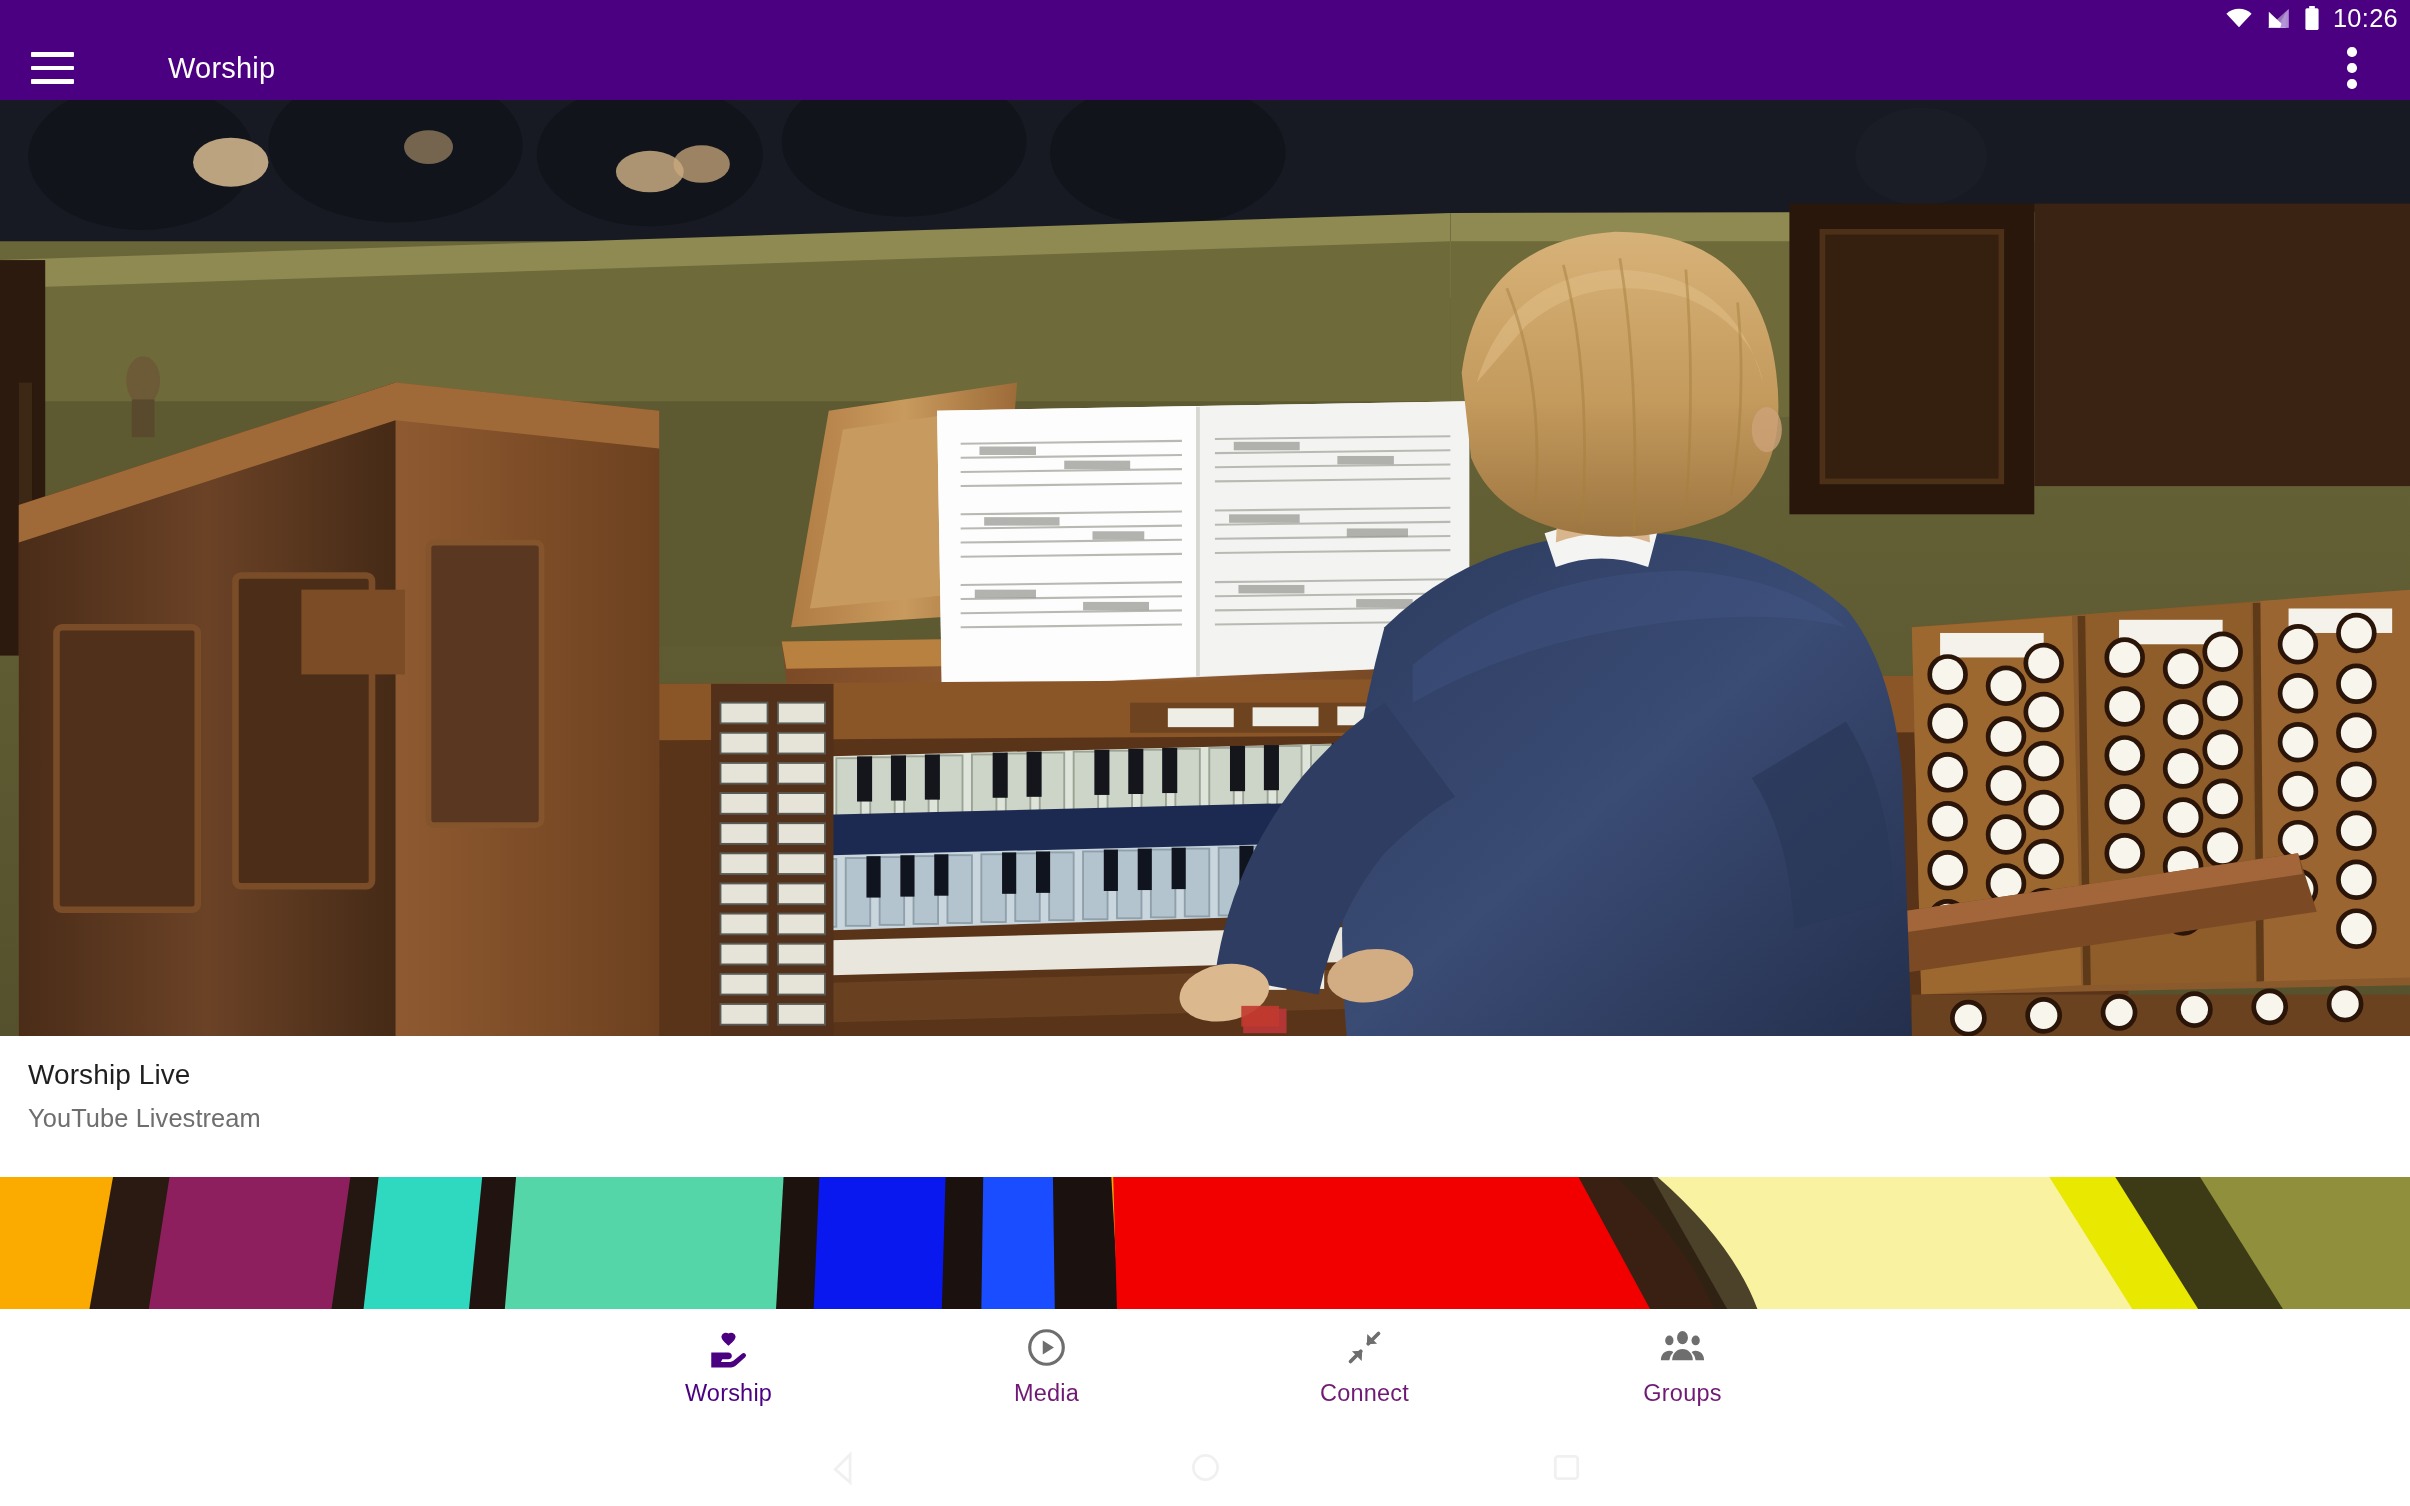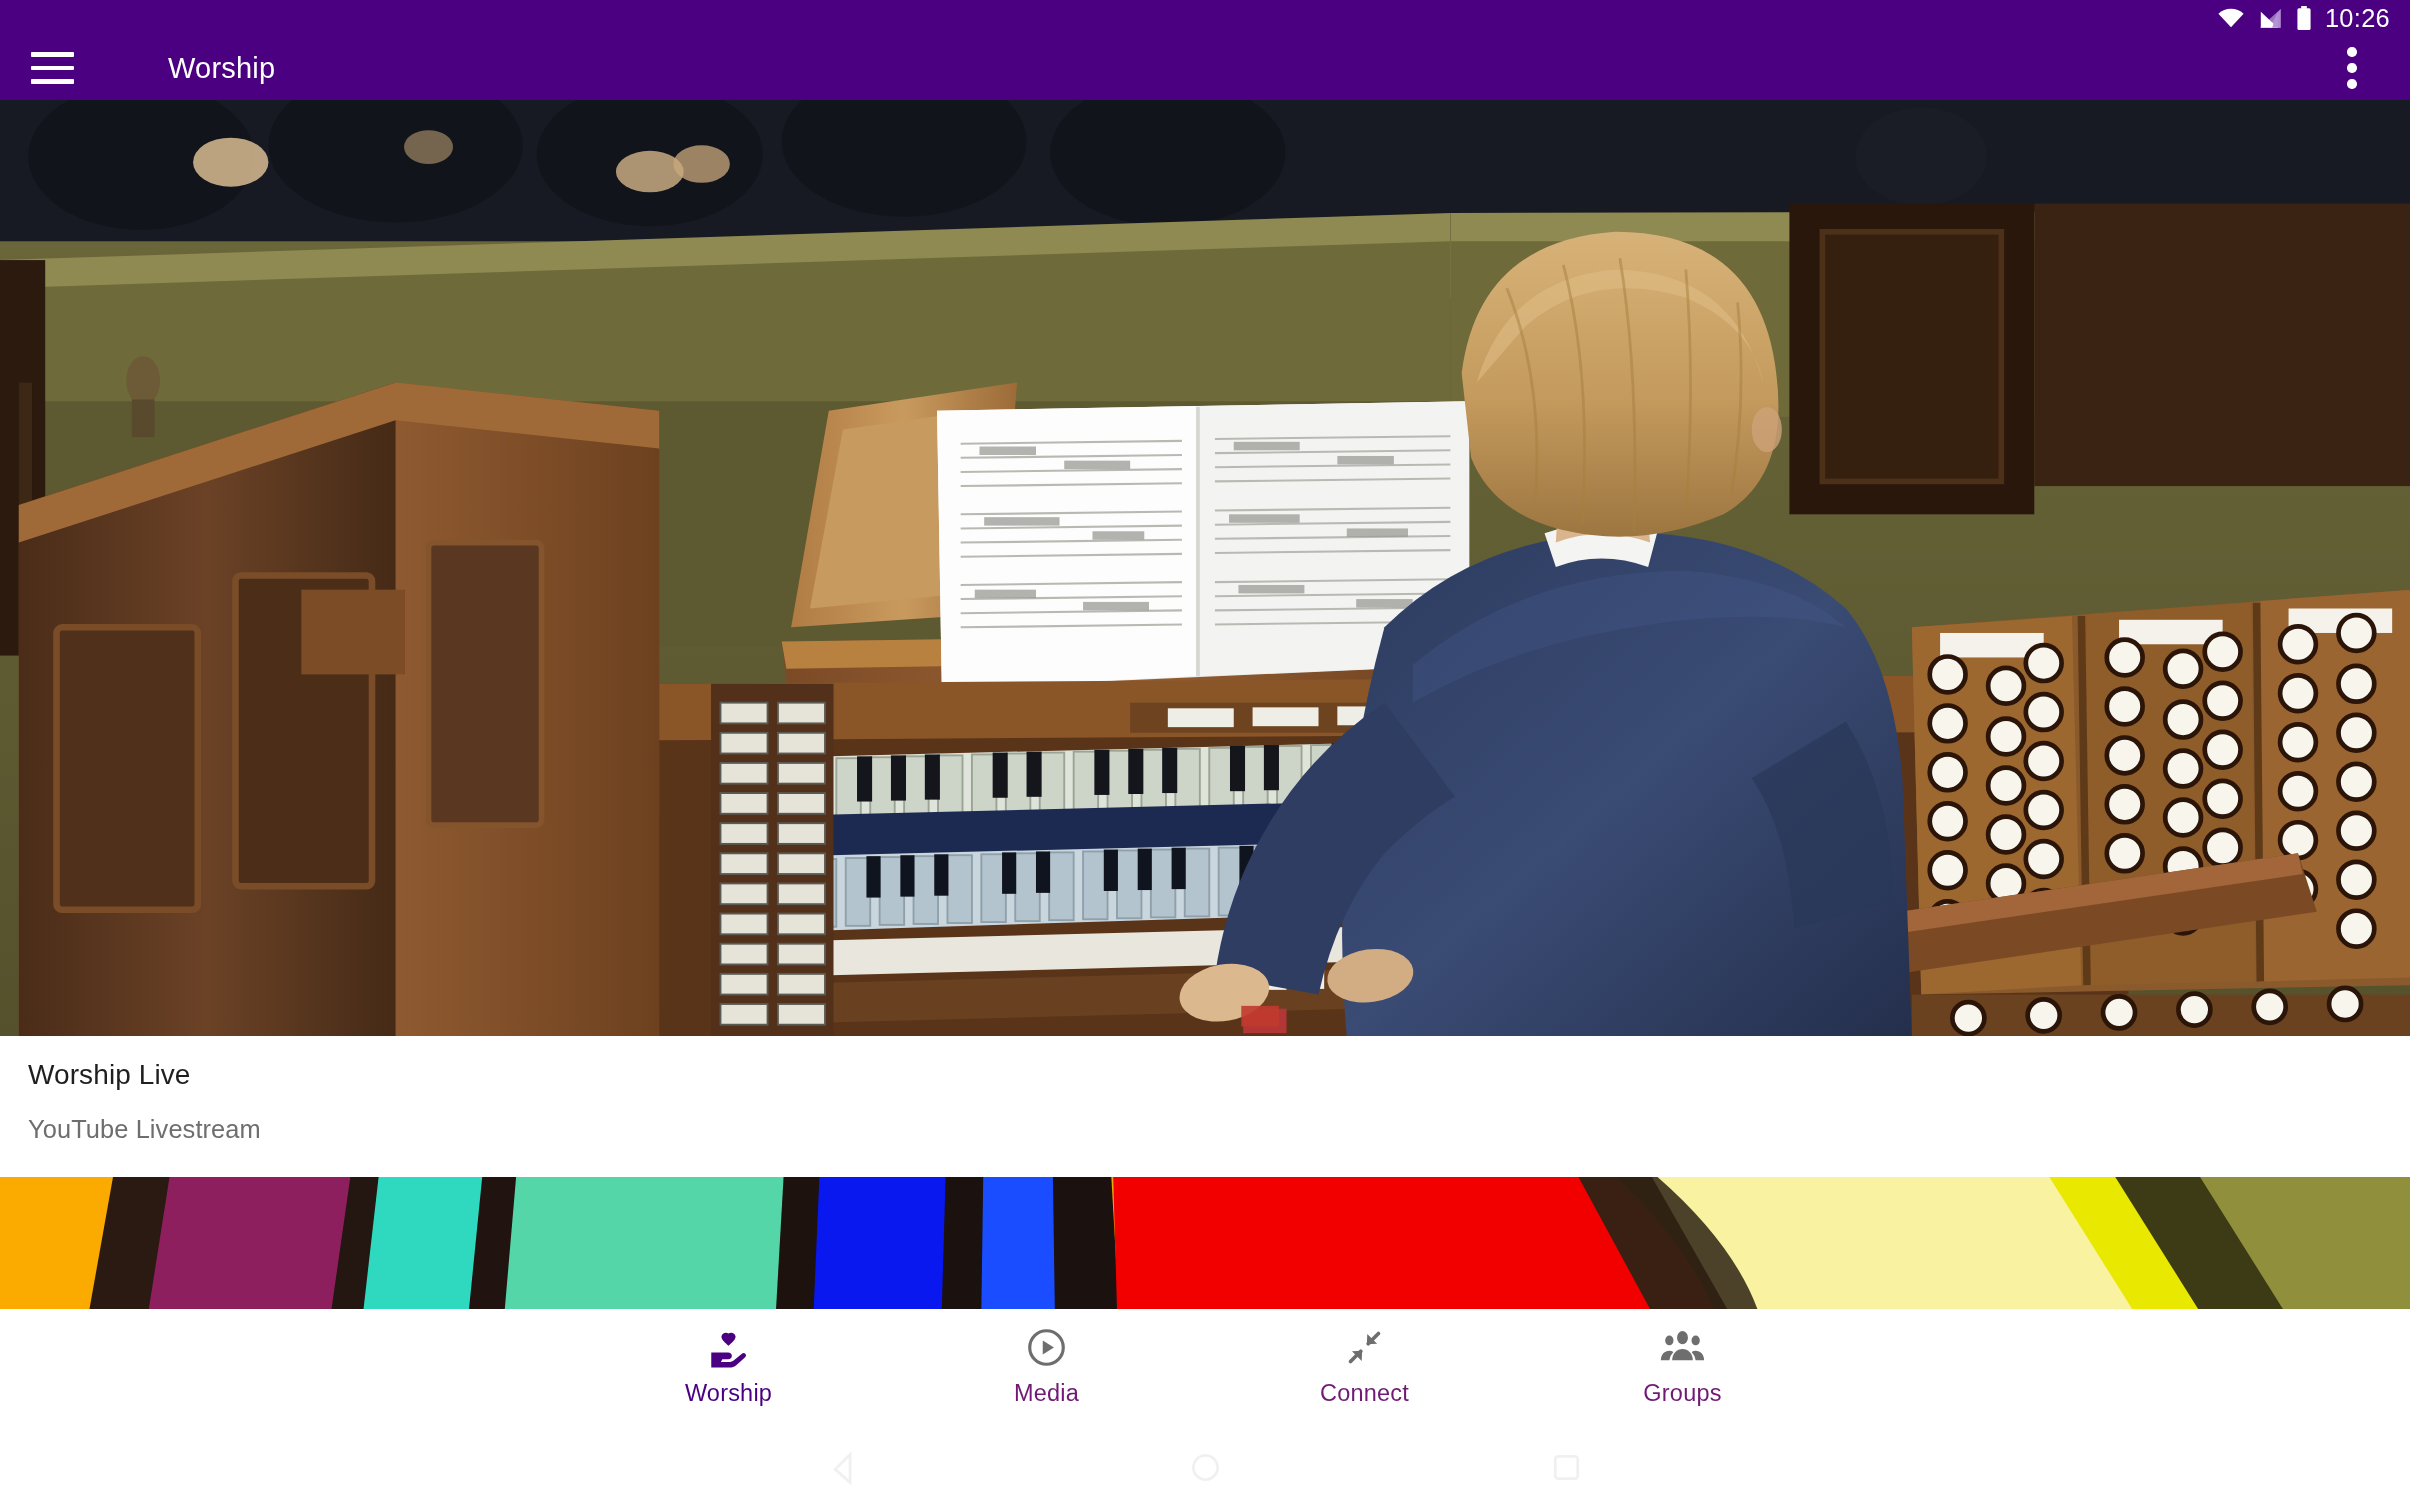--- a/index.html
+++ b/index.html
@@ -5,21 +5,21 @@
   * { margin:0; padding:0; box-sizing:border-box; }
   html,body { width:2411px; height:1507px; overflow:hidden;
     font-family:"Liberation Sans", sans-serif; background:#ffffff; }
 
   .phone { position:relative; width:2411px; height:1507px; background:#ffffff; }
 
   
   .statusbar {
     position:absolute; top:0; left:0; width:2411px; height:36px;
     background:#4A0080; display:flex; align-items:center;
-    justify-content:flex-end; padding-right:21px; gap:13px;
+    justify-content:flex-end; padding-right:13px; gap:13px;
   }
   .sb-icon { display:flex; align-items:center; }
   .sb-time { color:#ffffff; font-size:25.4px; letter-spacing:0.3px; font-weight:400; }
 
   
   .appbar {
     position:absolute; top:36px; left:0; width:2411px; height:64px;
     background:#4A0080; display:flex; align-items:center;
   }
   .hamburger { width:104px; height:64px; display:flex; flex-direction:column;
@@ -34,21 +34,21 @@
 
   
   .hero { position:absolute; top:100px; left:0; width:2411px; height:936px;
     overflow:hidden; background:#3a2a1c; }
   .hero svg { display:block; width:2411px; height:936px; }
 
   
   .card { position:absolute; top:1036px; left:0; width:2411px; height:141px;
     background:#ffffff; padding:22.6px 28px 0 28px; }
   .card-title { font-size:28px; font-weight:400; color:#1f1f1f; letter-spacing:0.1px; }
-  .card-sub { font-size:25.4px; font-weight:400; color:#6e6e6e; margin-top:24px; letter-spacing:0.1px; }
+  .card-sub { font-size:25.4px; font-weight:400; color:#6e6e6e; margin-top:13px; letter-spacing:0.1px; }
 
   
   .glass { position:absolute; top:1177px; left:0; width:2411px; height:132px; overflow:hidden; }
   .glass svg { display:block; width:2411px; height:132px; }
 
   
   .bottomnav { position:absolute; top:1309px; left:0; width:2411px; height:122px;
     background:#ffffff; display:flex; align-items:flex-start;
     justify-content:center; padding-top:17px; }
   .navitem { width:318px; display:flex; flex-direction:column; align-items:center;

